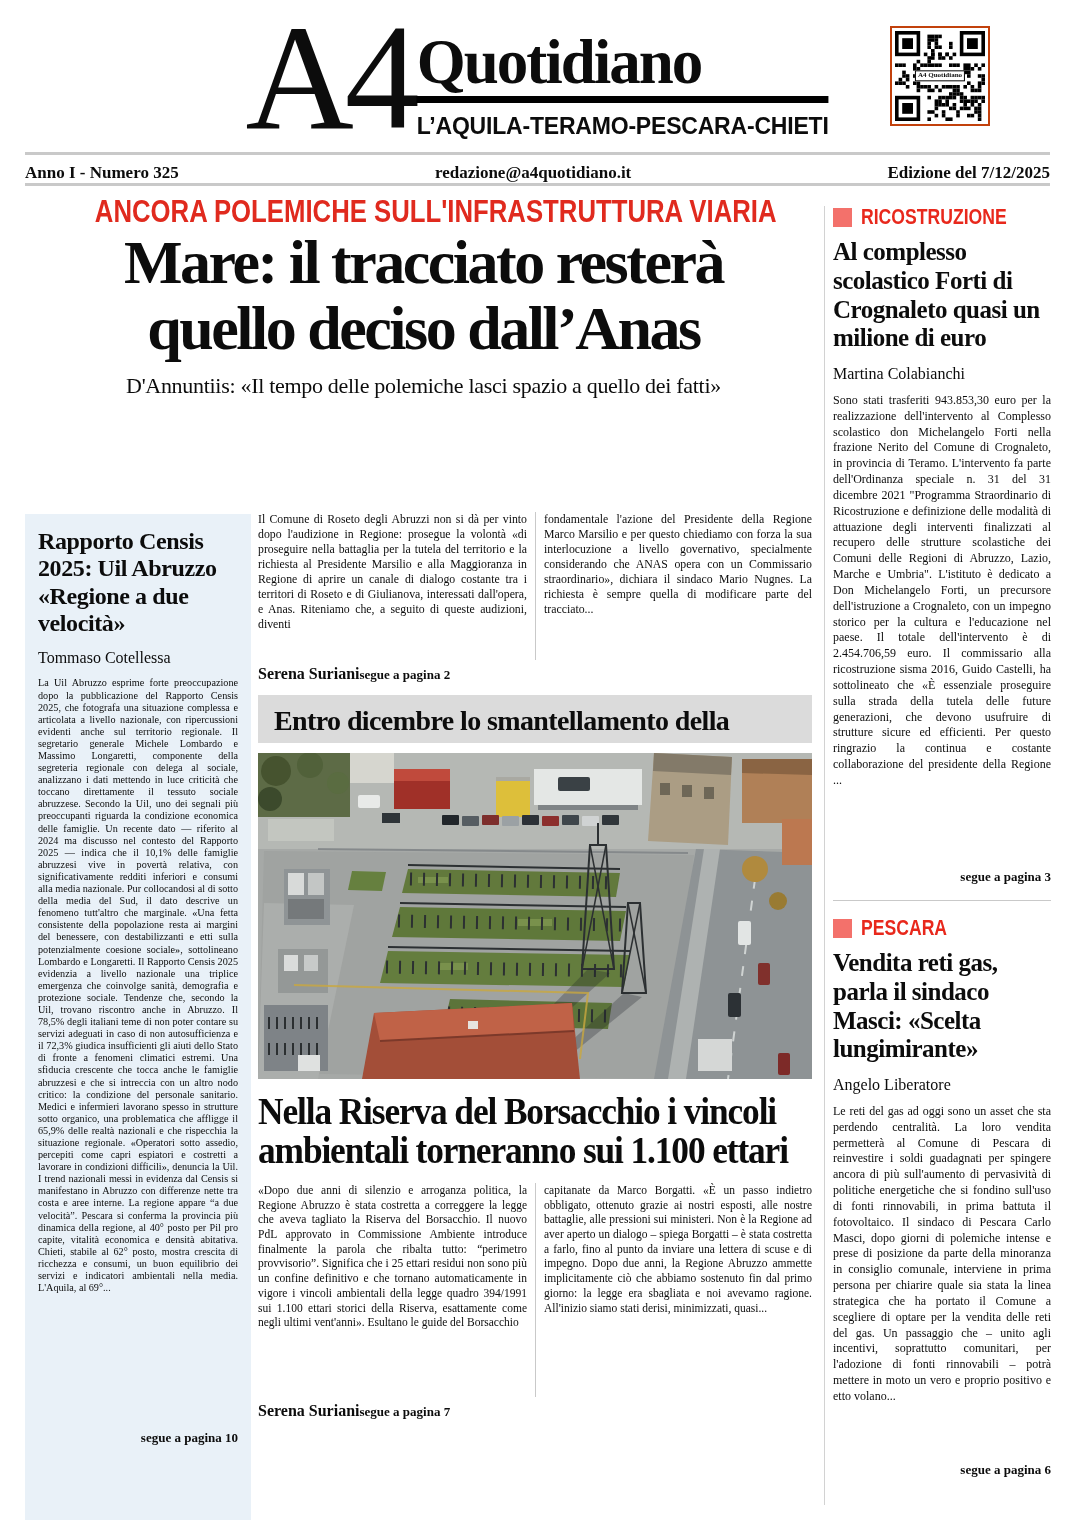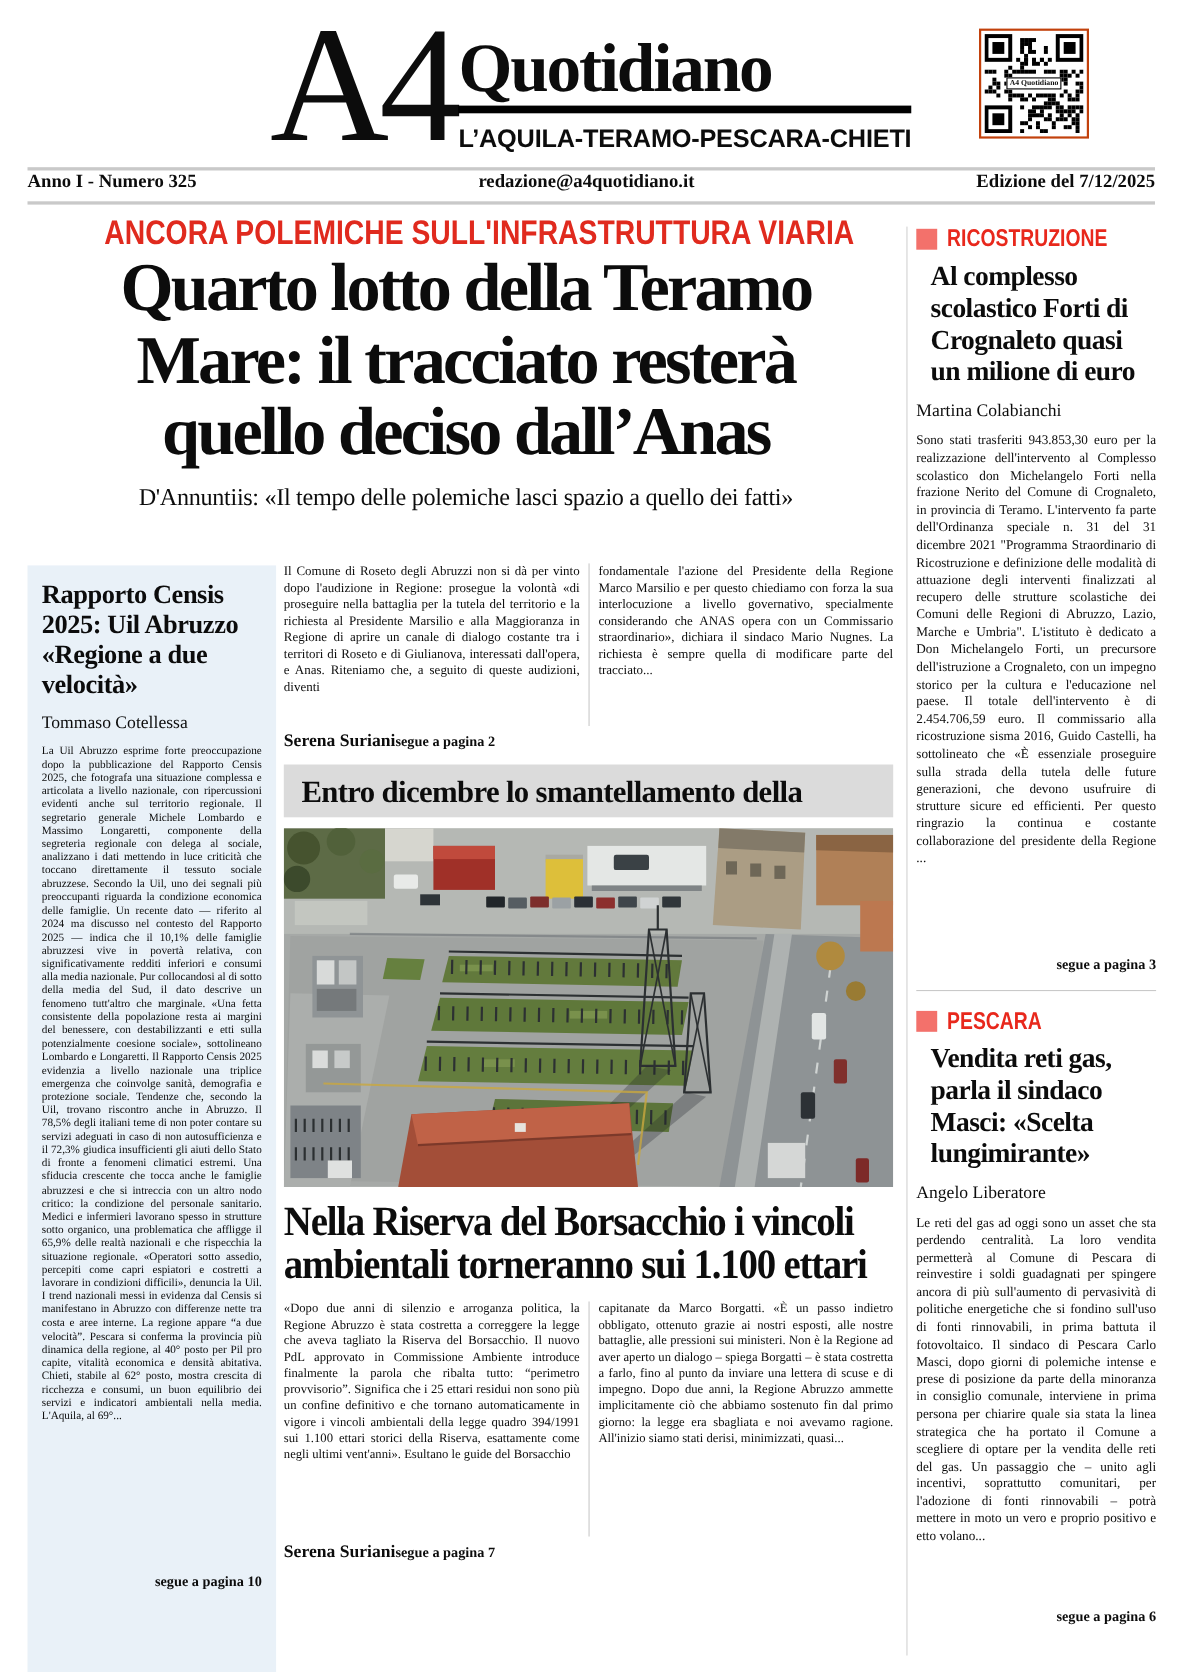--- a/index.html
+++ b/index.html
@@ -19,21 +19,21 @@
   .logo-right{display:flex;flex-direction:column;margin:14px 0 0 6px}
   .logo-name{font-size:63px;font-weight:700;letter-spacing:-2px;line-height:.95}
   .logo-rule{height:7px;background:#000;margin:3px 0 10px}
   .logo-region{font-family:"Liberation Sans",sans-serif;font-weight:700;font-size:23px;letter-spacing:-.2px}
   .qr{position:absolute;top:26px;right:84px;width:100px;height:100px;border:2px solid #c2410c;background:#fff;padding:3px}
   .qr svg{width:100%;height:100%;display:block}
   .qr-label{position:absolute;left:50%;top:50%;transform:translate(-50%,-50%);background:#fff;border:1px solid #000;
     padding:1px 2px;font-size:7px;font-weight:700;line-height:1.05;white-space:nowrap}
   
   .infobar{position:absolute;top:152px;left:25px;right:24px;height:34px;border-top:3px solid var(--divider-gray);
-    border-bottom:3px solid var(--divider-gray);display:flex;justify-content:space-between;align-items:flex-start;
+    border-bottom:3px solid var(--divider-gray);display:flex;justify-content:space-between;align-items:flex-end;
     font-weight:700;font-size:17px}
   
   .lead{position:absolute;top:194px;left:25px;width:797px;text-align:center}
   .kicker{color:var(--accent-red);font-family:"Liberation Sans",sans-serif;font-weight:700;font-size:31px;
     display:inline-block;transform:scaleX(.83);white-space:nowrap}
   .lead-h{font-size:62px;font-weight:700;line-height:1.06;letter-spacing:-2.5px;margin-top:2px}
   .lead-sub{font-size:22px;margin-top:12px;letter-spacing:-.3px}
   
   .left-art{position:absolute;top:514px;left:25px;width:226px;height:1081px;background:var(--leftcol-bg);padding:14px 13px}
   .left-art h2{font-size:24px;line-height:1.14;margin:0;letter-spacing:-.4px;font-weight:700}
@@ -58,21 +58,21 @@
   .caption{margin-top:8px;font-size:16px;font-weight:700;padding-bottom:9px;border-bottom:4px solid var(--rule-red);letter-spacing:-.2px}
   .bigh{margin-top:13px;font-size:38px;font-weight:800;line-height:1.04;letter-spacing:-1.2px;
     transform:scaleX(.93);transform-origin:left top;width:596px}
   .article2{margin-top:12px;font-size:11.5px;line-height:1.28;height:214px;overflow:hidden}
   
   .right-col{position:absolute;top:204px;left:833px;width:218px}
   .sec{display:flex;align-items:center;gap:9px}
   .sec-sq{width:19px;height:19px;background:var(--square-red)}
   .sec-label{color:var(--label-red);font-family:"Liberation Sans",sans-serif;font-weight:700;font-size:22px;
     transform:scaleX(.8);transform-origin:left center;white-space:nowrap}
-  .right-col h2{font-size:25px;line-height:1.15;margin:8px 13px 0;letter-spacing:-.5px;font-weight:700}
+  .right-col h2{font-size:25px;line-height:1.15;margin:8px 0 0;letter-spacing:-.5px;font-weight:700}
   .rbody{margin-top:10px;font-size:12px;line-height:1.32;text-align:justify;overflow:hidden}
   .h470{height:470px}.h352{height:352px}
   .right-col .cont{margin-top:6px}
   .rdivider{border:0;border-top:1px solid var(--divider-gray);margin:15px 0 14px}
   .vdivider{position:absolute;left:824px;top:206px;width:1px;height:1299px;background:#d2d2d2}
 </style>
 </head>
 <body>
 
 <header class="masthead">
@@ -256,21 +256,20 @@
 
 <div class="infobar">
   <span>Anno I - Numero 325</span>
   <span>redazione@a4quotidiano.it</span>
   <span>Edizione del 7/12/2025</span>
 </div>
 
 <section class="lead">
   <div><span class="kicker">ANCORA POLEMICHE SULL'INFRASTRUTTURA VIARIA</span></div>
   <h1 class="lead-h" style="margin:0">
-    <div>Quarto lotto della Teramo</div>
     <div>Mare: il tracciato resterà</div>
     <div>quello deciso dall’Anas</div>
   </h1>
   <div class="lead-sub">D'Annuntiis: «Il tempo delle polemiche lasci spazio a quello dei fatti»</div>
 </section>
 
 <aside class="left-art">
   <h2>Rapporto Censis 2025: Uil Abruzzo «Regione a due velocità»</h2>
   <div class="author">Tommaso Cotellessa</div>
   <div class="left-body">La Uil Abruzzo esprime forte preoccupazione dopo la pubblicazione del Rapporto Censis 2025, che fotografa una situazione complessa e articolata a livello nazionale, con ripercussioni evidenti anche sul territorio regionale. Il segretario generale Michele Lombardo e Massimo Longaretti, componente della segreteria regionale con delega al sociale, analizzano i dati mettendo in luce criticità che toccano direttamente il tessuto sociale abruzzese. Secondo la Uil, uno dei segnali più preoccupanti riguarda la condizione economica delle famiglie. Un recente dato — riferito al 2024 ma discusso nel contesto del Rapporto 2025 — indica che il 10,1% delle famiglie abruzzesi vive in povertà relativa, con significativamente redditi inferiori e consumi alla media nazionale. Pur collocandosi al di sotto della media del Sud, il dato descrive un fenomeno tutt'altro che marginale. «Una fetta consistente della popolazione resta ai margini del benessere, con destabilizzanti e etti sulla potenzialmente coesione sociale», sottolineano Lombardo e Longaretti. Il Rapporto Censis 2025 evidenzia a livello nazionale una triplice emergenza che coinvolge sanità, demografia e protezione sociale. Tendenze che, secondo la Uil, trovano riscontro anche in Abruzzo. Il 78,5% degli italiani teme di non poter contare su servizi adeguati in caso di non autosufficienza e il 72,3% giudica insufficienti gli aiuti dello Stato di fronte a fenomeni climatici estremi. Una sfiducia crescente che tocca anche le famiglie abruzzesi e che si intreccia con un altro nodo critico: la condizione del personale sanitario. Medici e infermieri lavorano spesso in strutture sotto organico, una problematica che affligge il 65,9% delle realtà nazionali e che rispecchia la situazione regionale. «Operatori sotto assedio, percepiti come capri espiatori e costretti a lavorare in condizioni difficili», denuncia la Uil. I trend nazionali messi in evidenza dal Censis si manifestano in Abruzzo con differenze nette tra costa e aree interne. La regione appare “a due velocità”. Pescara si conferma la provincia più dinamica della regione, al 40° posto per Pil pro capite, vitalità economica e densità abitativa. Chieti, stabile al 62° posto, mostra crescita di ricchezza e consumi, un buon equilibrio dei servizi e indicatori ambientali nella media. L'Aquila, al 69°...</div>

